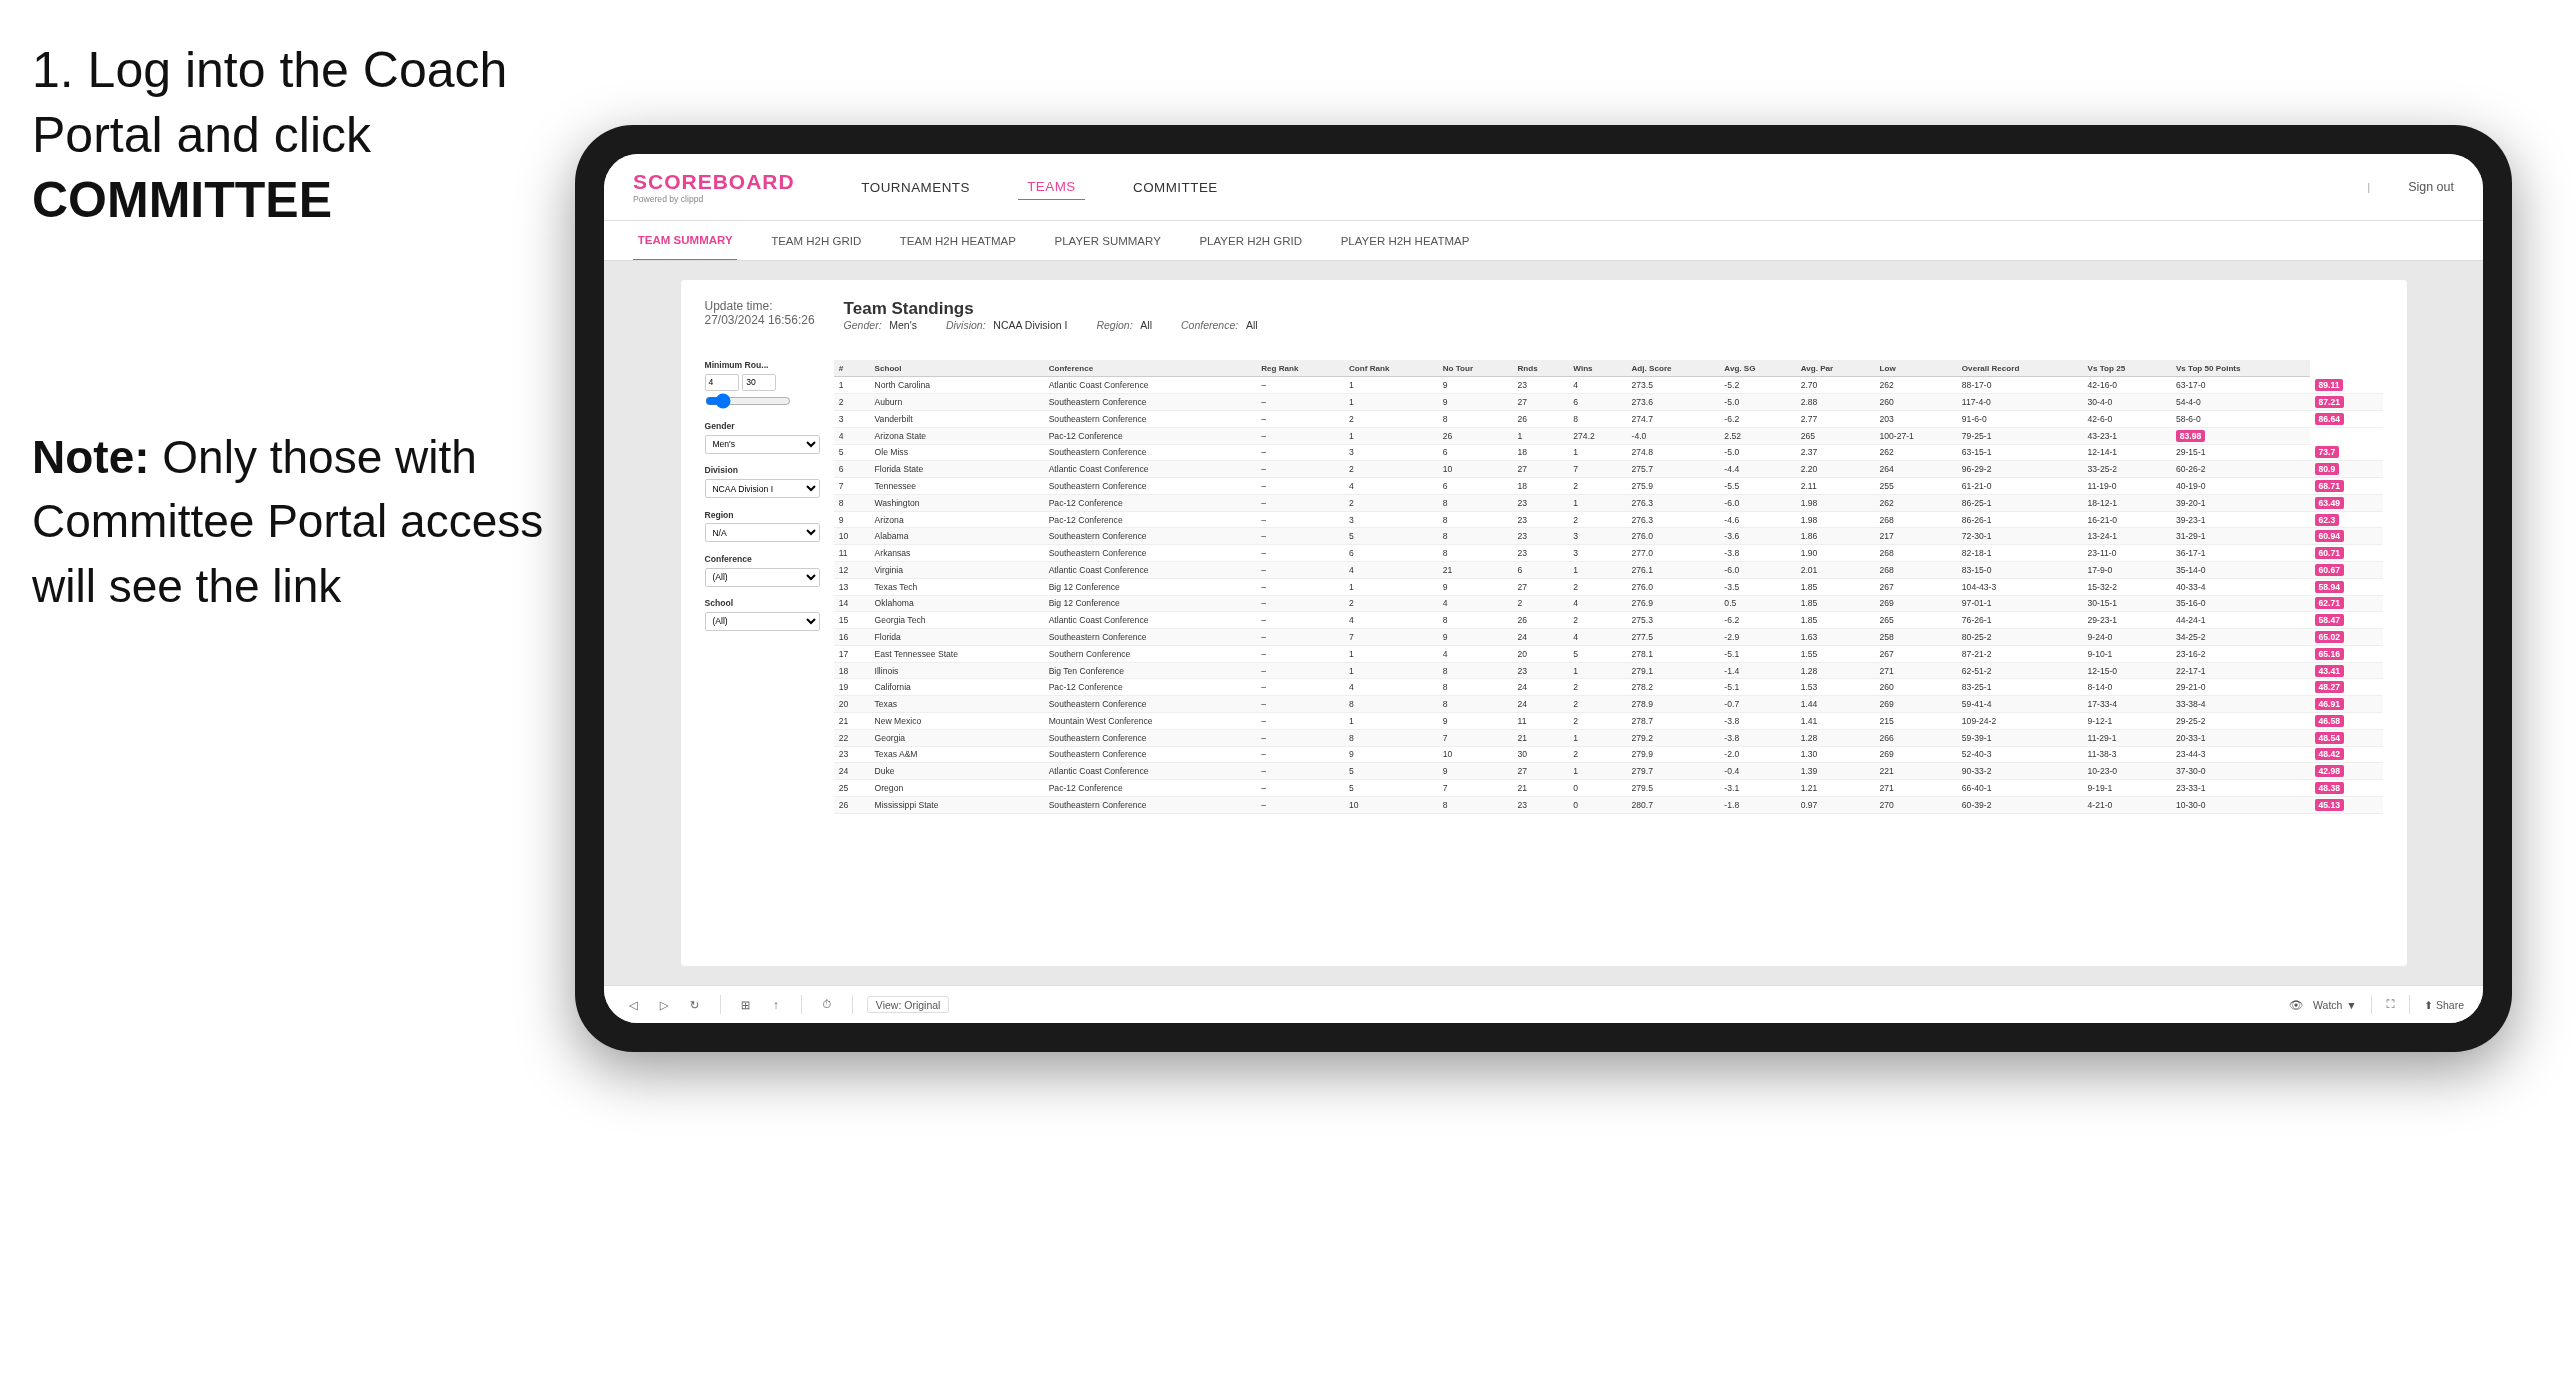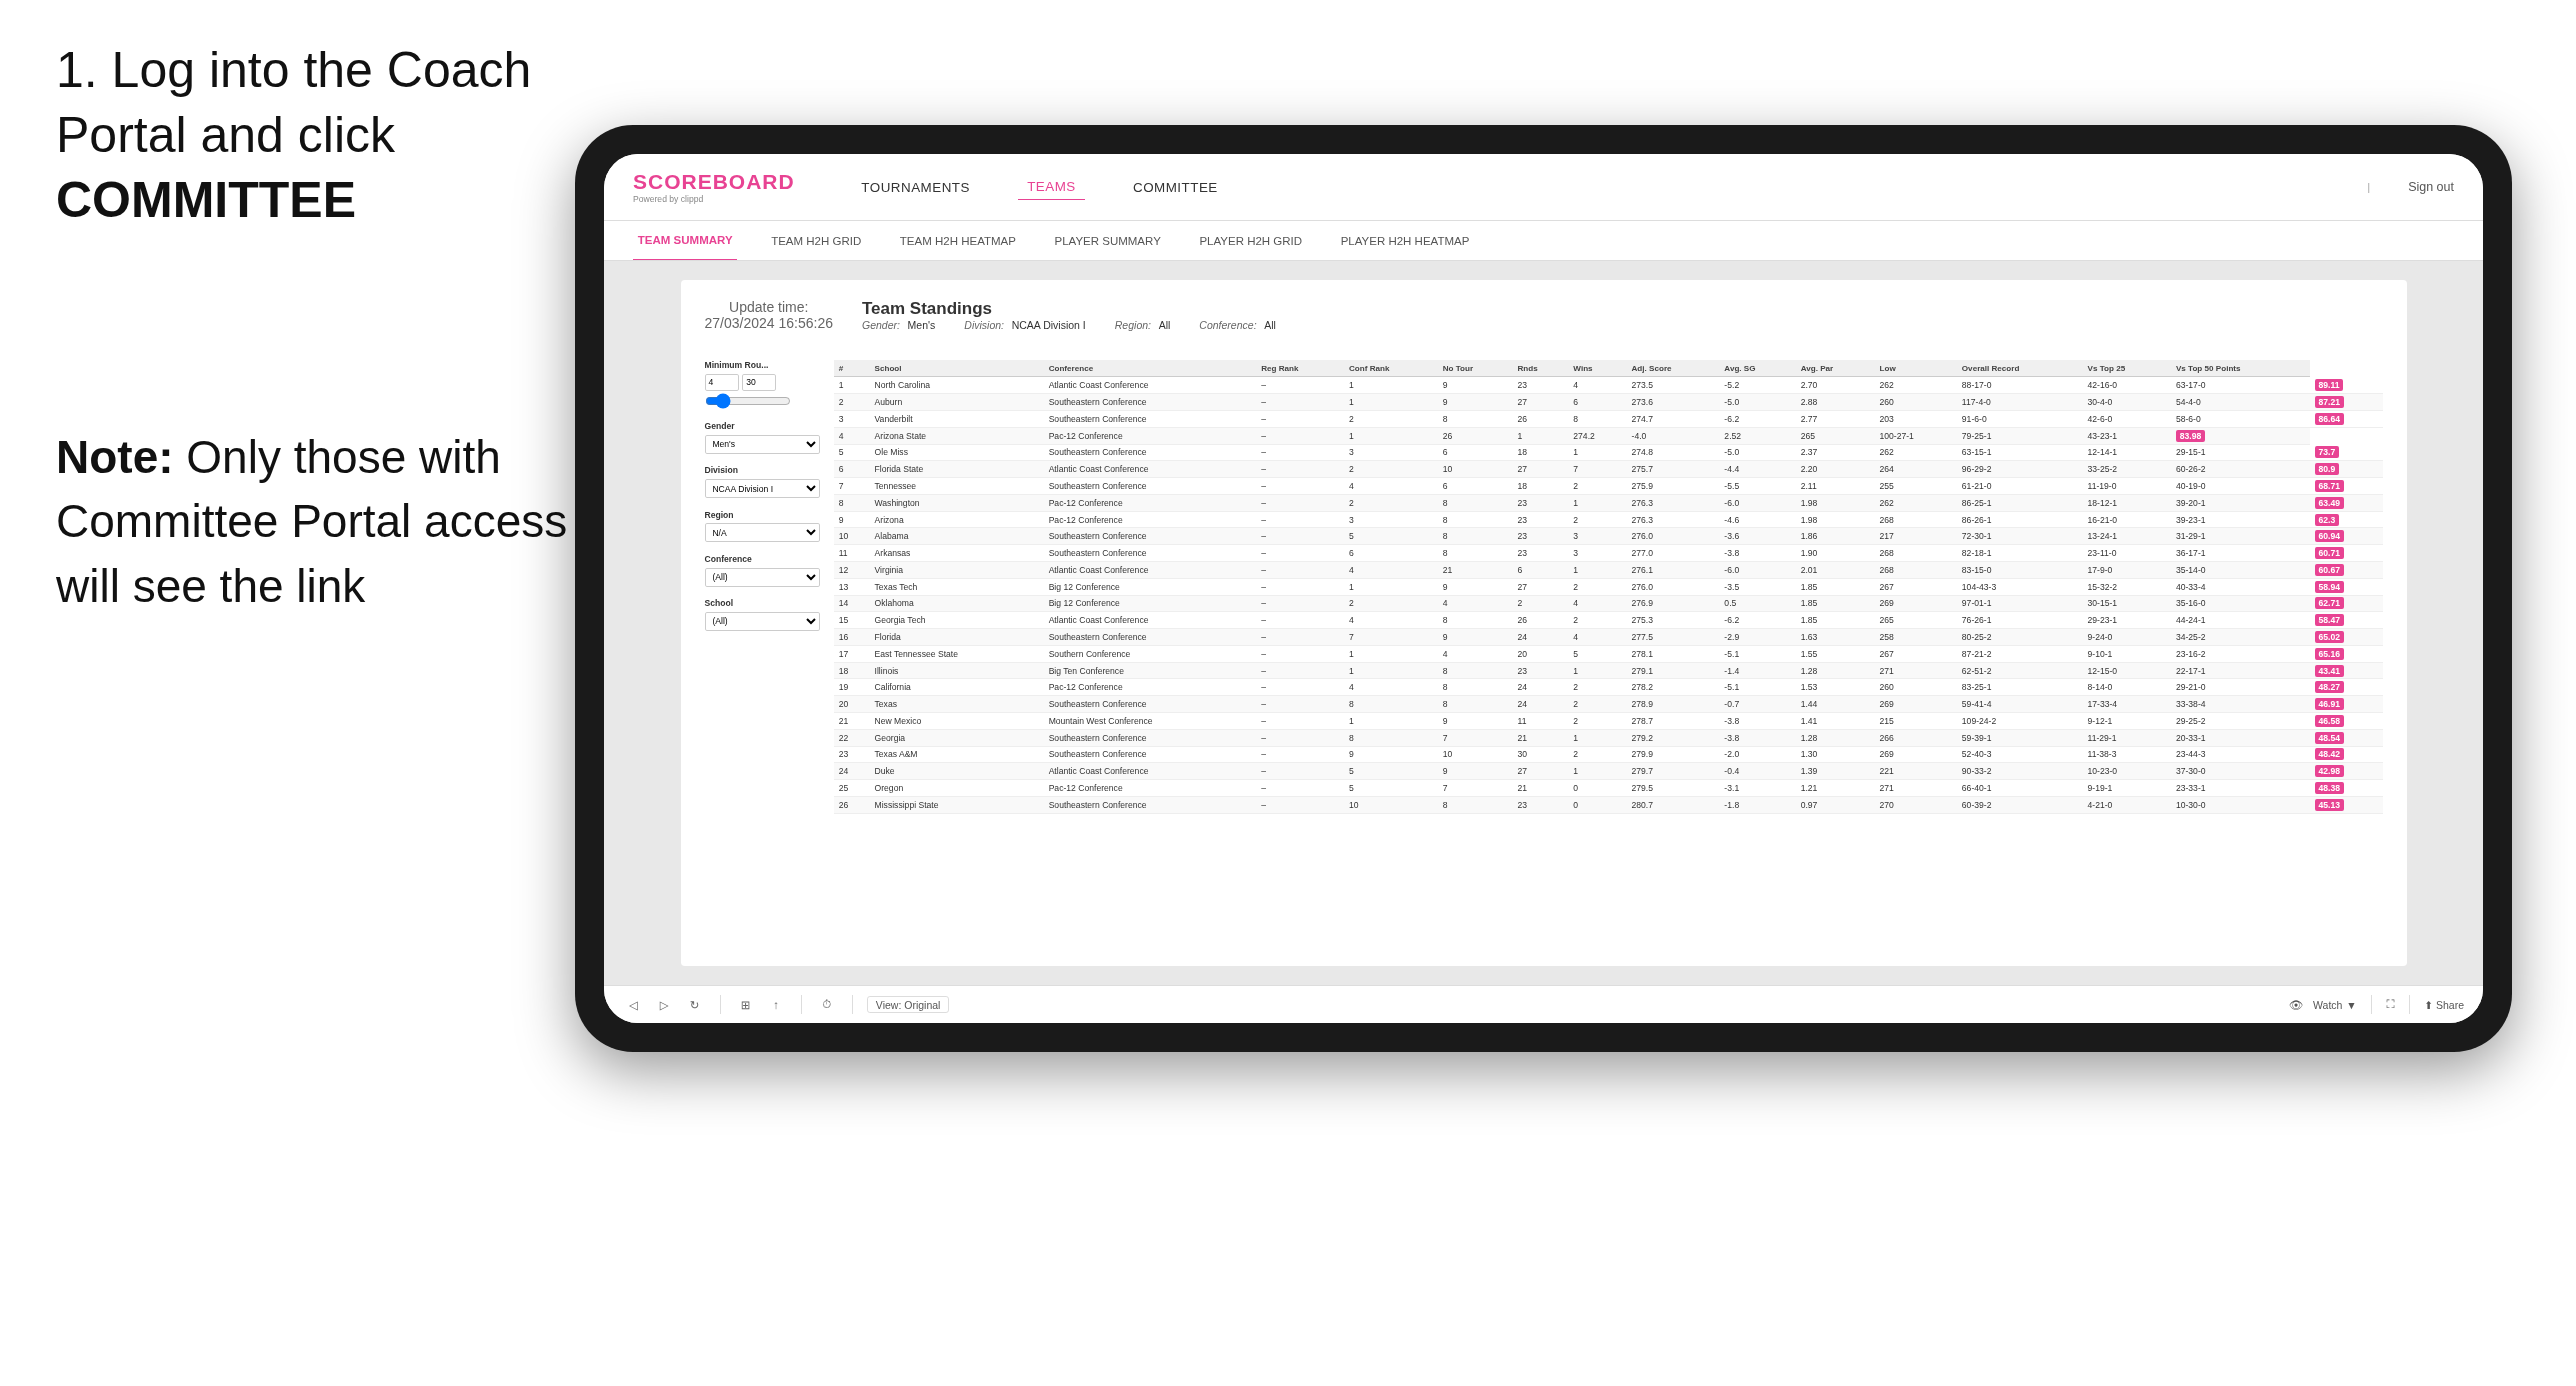--- a/index.html
+++ b/index.html
@@ -9,21 +9,21 @@
       width: 2576px;
       min-height: 1386px;
       position: relative;
       overflow: hidden;
     }
 
     
     .instruction-area {
       position: absolute;
       top: 38px;
-      left: 56px;
+      left: 32px;
       width: 527px;
     }
 
     .step-text {
       font-size: 50px;
       color: #111;
       font-weight: 400;
       line-height: 1.3;
     }
 
@@ -177,24 +177,23 @@
       font-size: 10.5px;
     }
 
     .card-header {
       display: flex;
       align-items: flex-start;
       margin-bottom: 14.4px;
     }
 
     .update-time {
-      font-size: 14px;
+      font-size: 12px;
       color: #666;
       margin-right: 29px;
-      text-align: center;
     }
 
     .card-title {
       font-size: 17px;
       font-weight: 600;
       color: #333;
     }
 
     .filter-row {
       display: flex;

